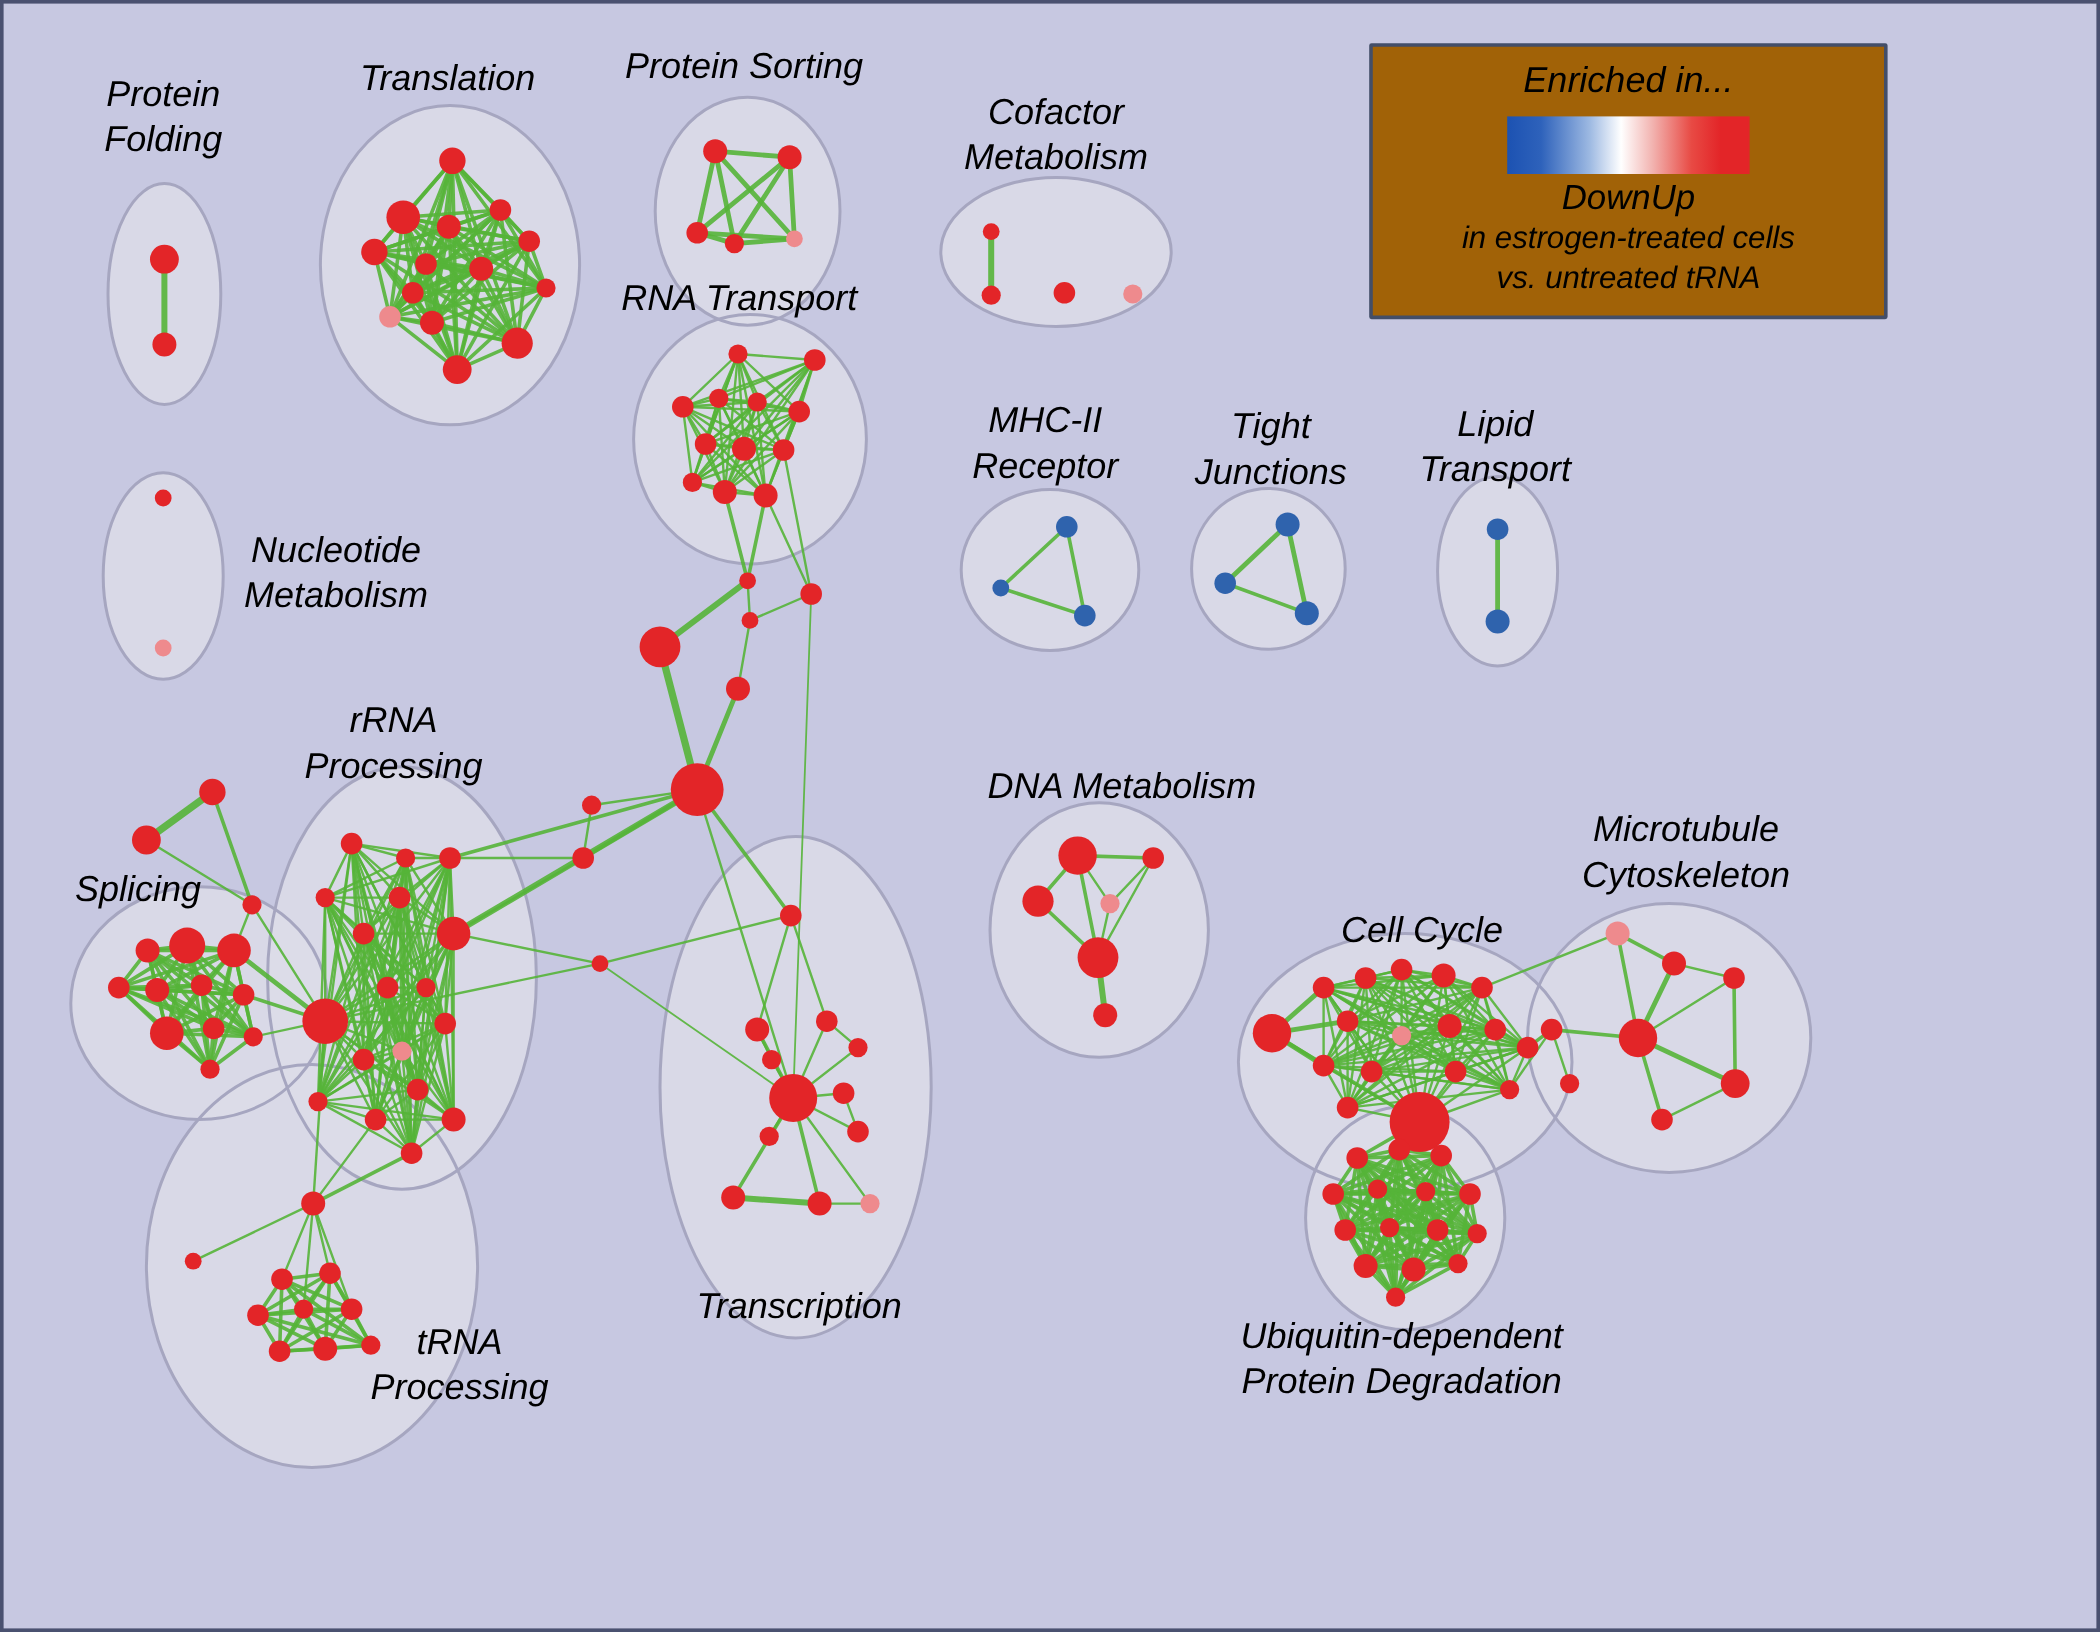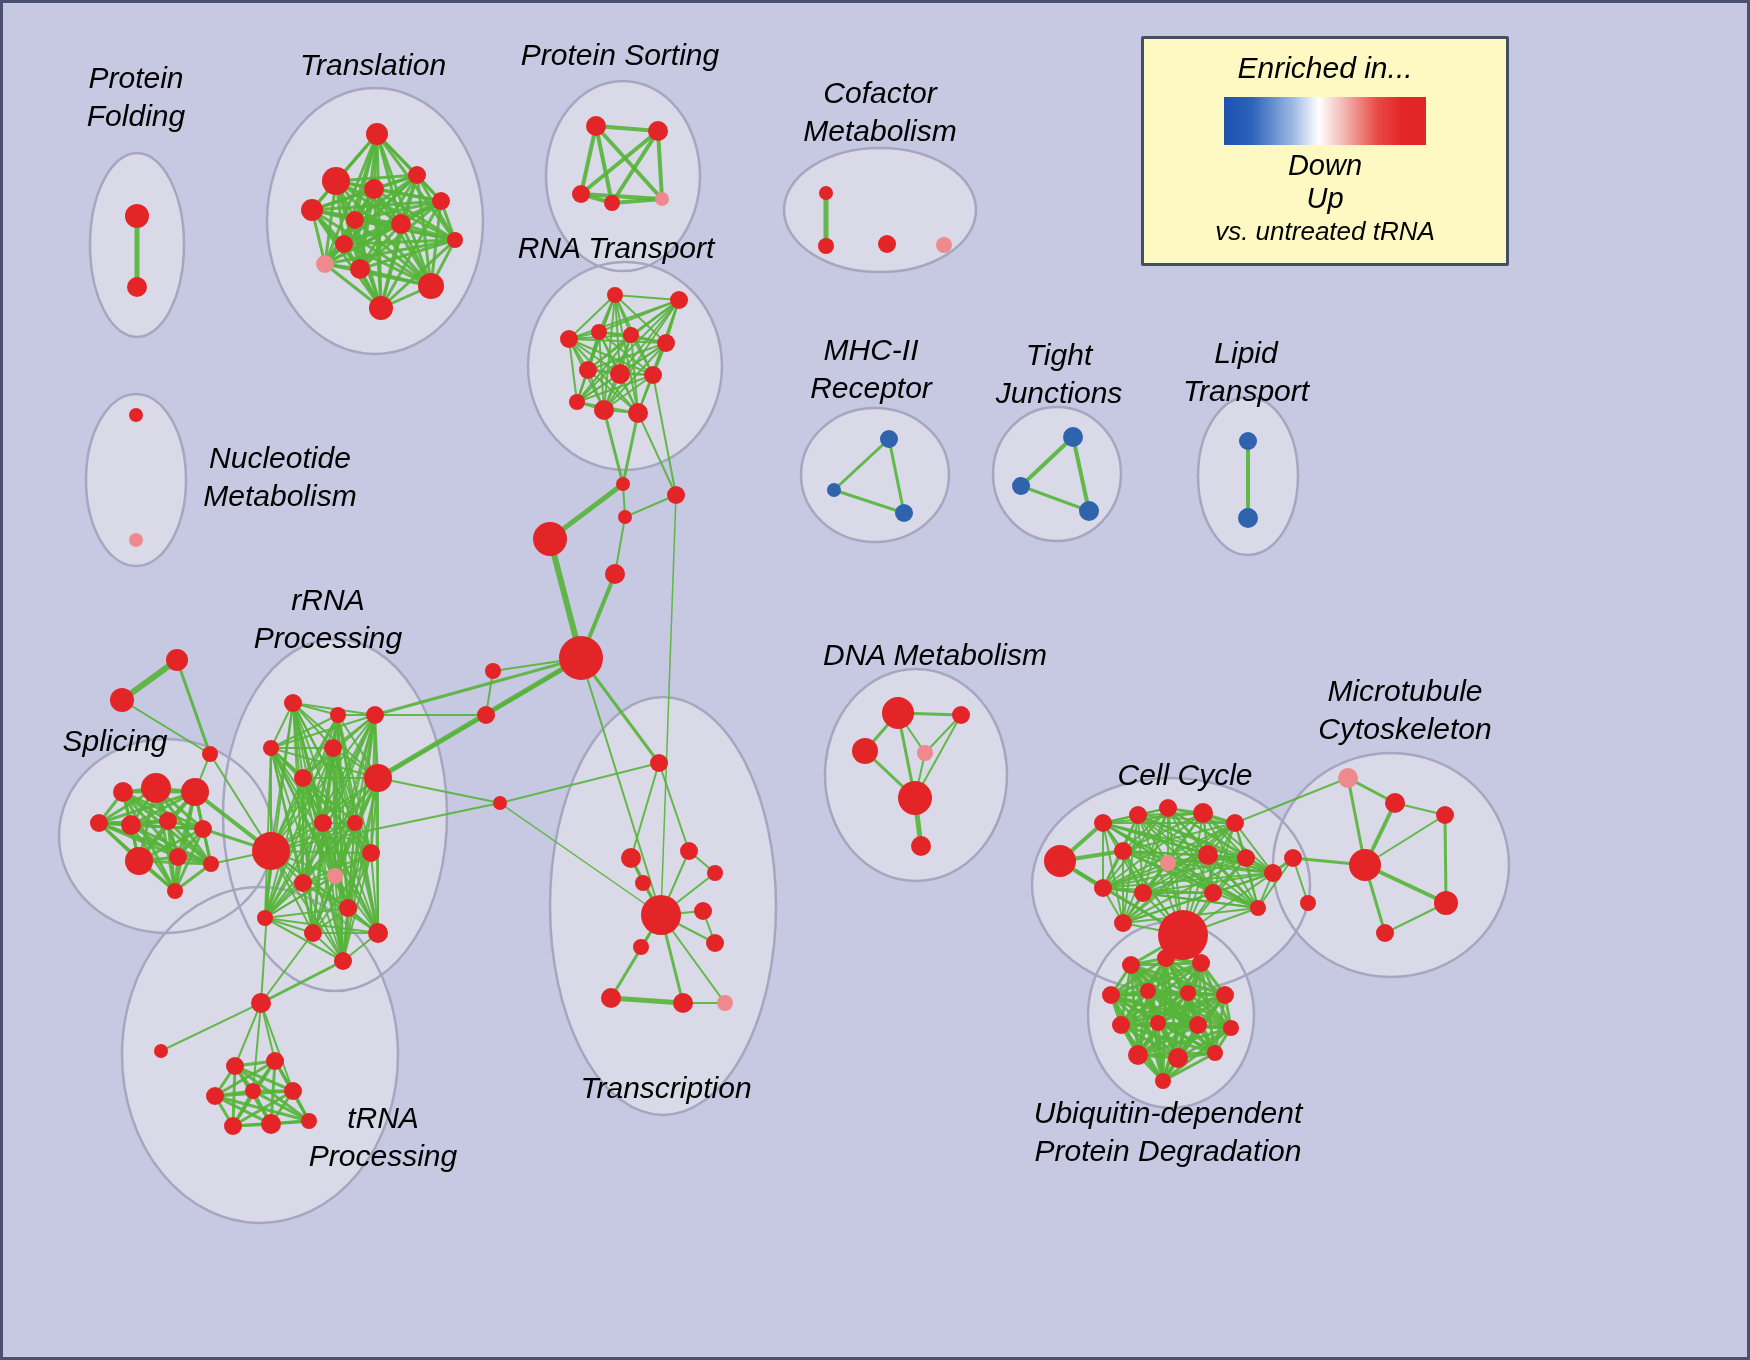--- a/index.html
+++ b/index.html
@@ -13,46 +13,45 @@
     overflow: hidden;
     font-family: "Liberation Sans", sans-serif;
     font-style: italic;
   }
   #network { position: absolute; left: 0; top: 0; }
   svg text { font-family: "Liberation Sans", sans-serif; }
   .legend {
     position: absolute;
     left: 1138px;
     top: 33px;
-    width: 368px;
+    width: 432px;
     height: 230px;
     border: 3px solid #434e68;
     border-radius: 2px;
-    background: #fef9c3;
+    background: #a16207;
     box-sizing: border-box;
     text-align: center;
     color: #000;
     z-index: 5;
   }
   .legend-title { font-size: 30px; margin-top: 12px; }
   .legend-bar {
     width: 202px;
     height: 48px;
     margin: 12px auto 4px auto;
     background: linear-gradient(90deg,
       #1c52b2 0%, #2e62bb 14%, #9db9e2 34%, #ffffff 47%,
       #f2b3b0 60%, #e84a44 76%, #e32528 88%, #e32528 100%);
   }
   .legend-downup {
     display: flex;
     justify-content: center;
     width: 274px;
     margin: 0 auto;
     font-size: 29px;
-    flex-direction: column;
   }
   .legend-sub { font-size: 26px; line-height: 33px; }
   .legend-sub:first-of-type { margin-top: 6px; }
 </style>
 </head>
 <body>
 
 <div id="figure">
 
   <svg id="network" width="1750" height="1360" viewBox="0 0 1750 1360">
@@ -989,16 +988,17 @@
       <text x="1165" y="1120" text-anchor="middle" font-size="30" fill="#000000"><tspan x="1165" dy="0">Ubiquitin-dependent</tspan><tspan x="1165" dy="38">Protein Degradation</tspan></text>
     </svg>
 
   <div class="legend">
     <div class="legend-title">Enriched in...</div>
     <div class="legend-bar"></div>
     <div class="legend-downup">
       <span>Down</span>
       <span>Up</span>
     </div>
+    <div class="legend-sub">in estrogen-treated cells</div>
     <div class="legend-sub">vs. untreated tRNA</div>
   </div>
 
 </div>
 
 </body></html>

